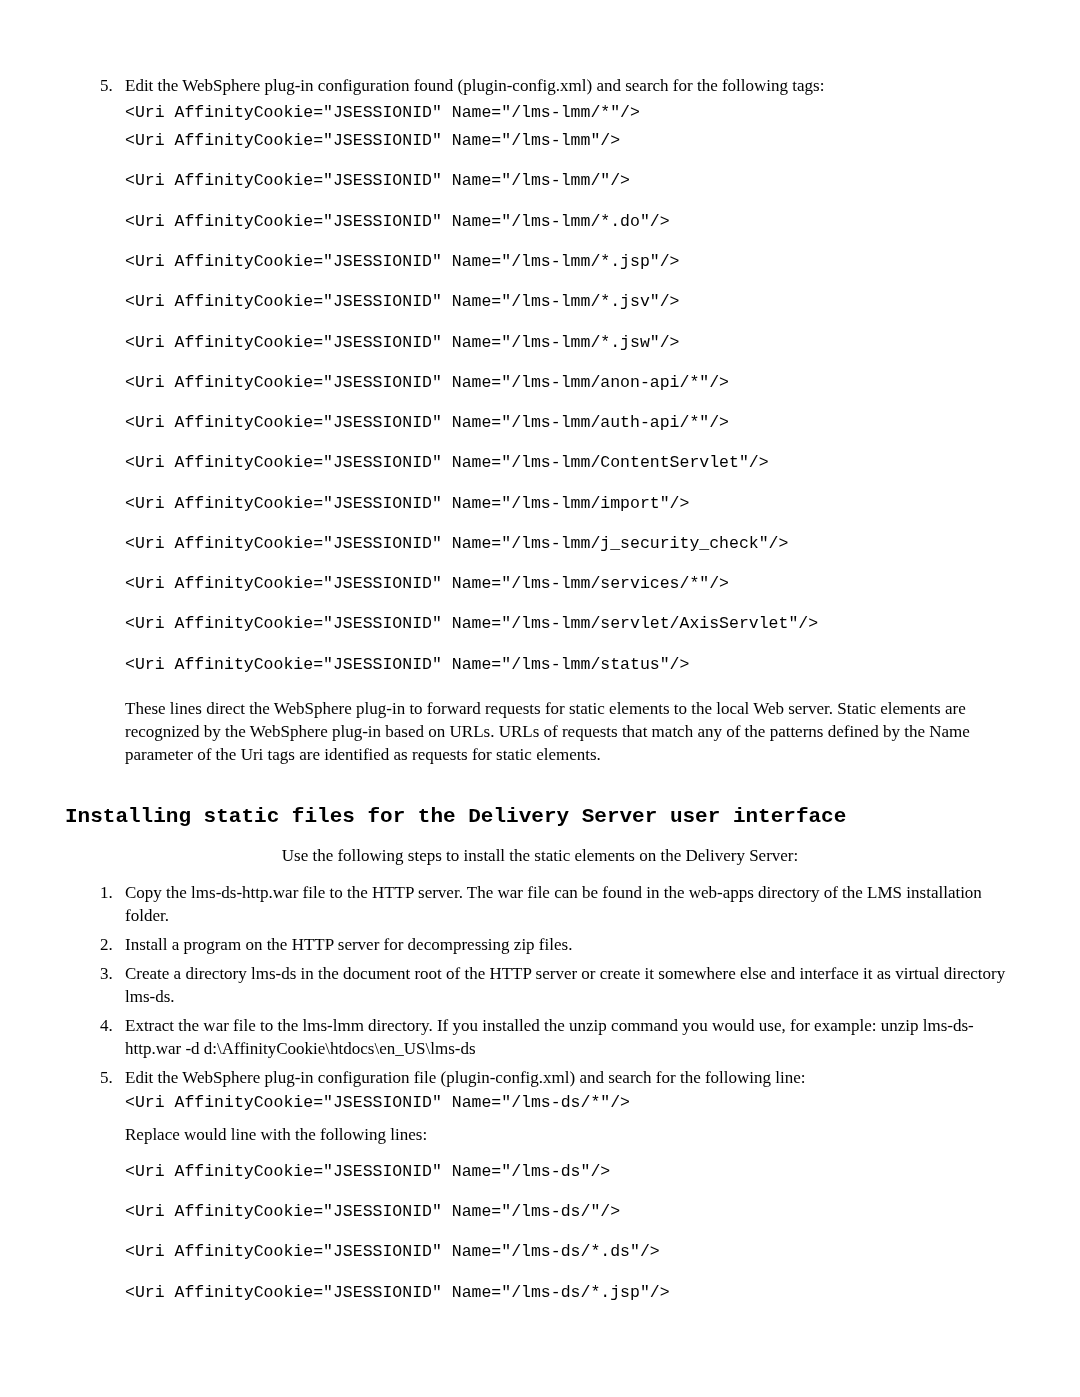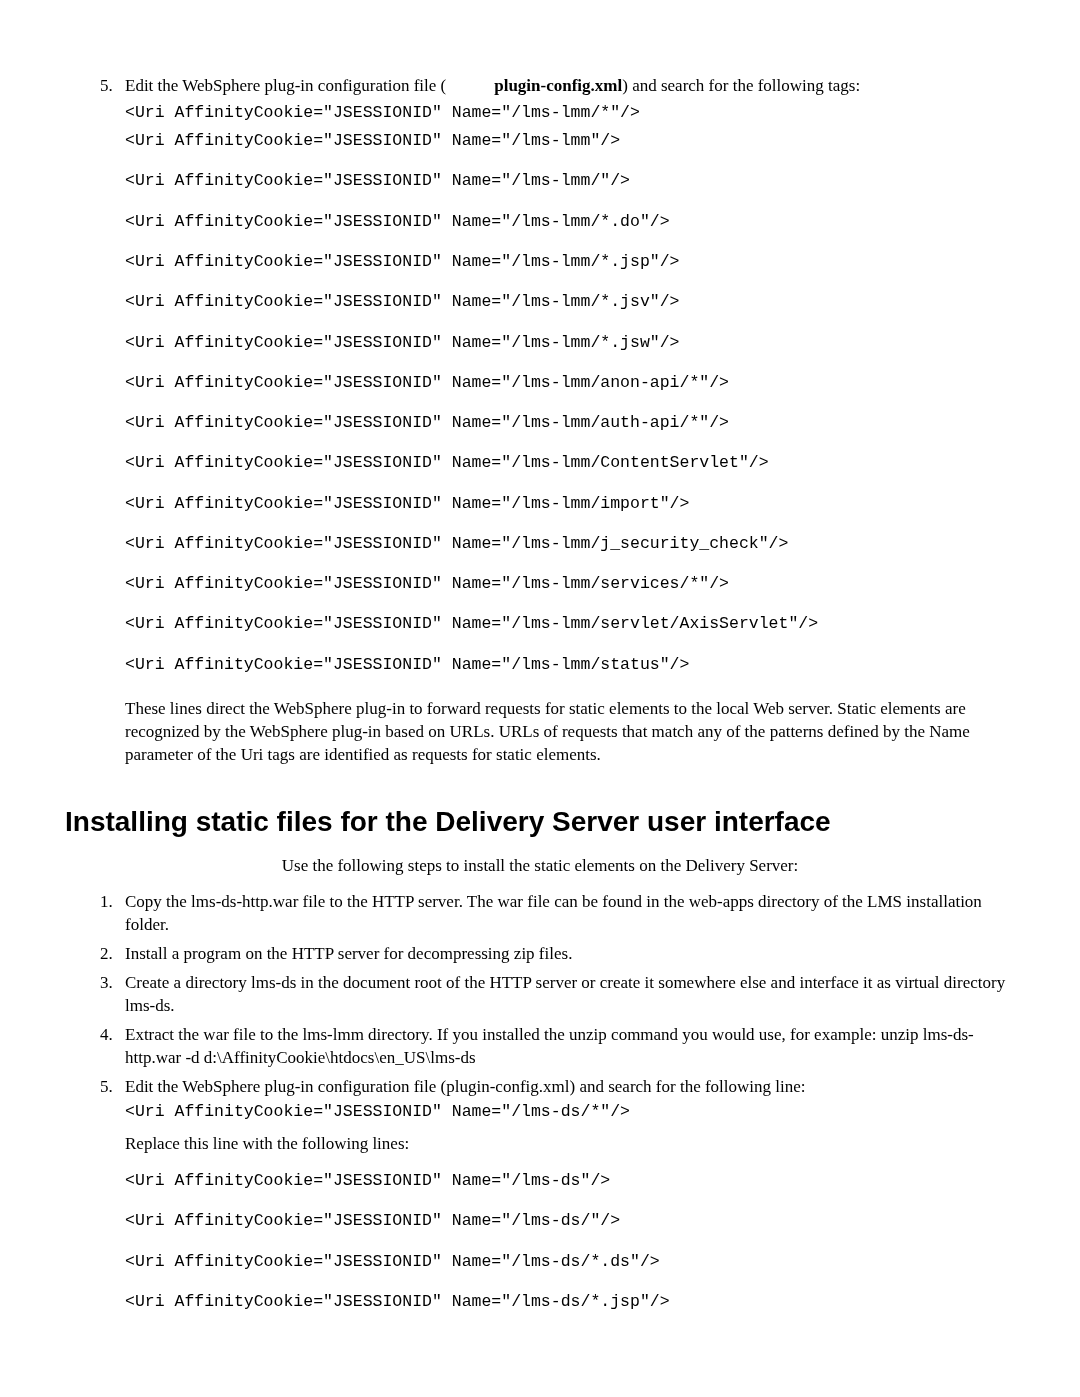--- a/index.html
+++ b/index.html
@@ -33,38 +33,38 @@
     .spaced .code {
       margin: 6px 0 18px 0;
     }
     .para {
       margin: 10px 0 14px 0;
     }
     .closing {
       margin-top: 22px;
     }
     h2 {
-      font-family: Liberation Sans, sans-serif;
+      font-family: Liberation Mono, monospace;
       font-weight: bold;
-      font-size: 28px;
+      font-size: 21px;
       margin: 36px 0 14px 0;
     }
     .intro2 {
       margin: 8px 0 14px 0;
       text-align: center;
     }
-    b { font-weight: bold; margin-left: 48px; }
+    b { font-weight: normal; }
   </style>
 </head>
 <body>
 
 <ol start="5">
   <li>
     <div class="step5-intro">
-      <span>Edit the WebSphere plug-in configuration file (</span><b>plugin-config.xml</b><span>) and search for the following tags:</span>
+      <span>Edit the WebSphere plug-in configuration found (</span><b>plugin-config.xml</b><span>) and search for the following tags:</span>
     </div>
     <div class="code">&lt;Uri AffinityCookie="JSESSIONID" Name="/lms-lmm/*"/&gt;</div>
     <div class="spaced">
       <div class="code">&lt;Uri AffinityCookie="JSESSIONID" Name="/lms-lmm"/&gt;</div>
       <div class="code">&lt;Uri AffinityCookie="JSESSIONID" Name="/lms-lmm/"/&gt;</div>
       <div class="code">&lt;Uri AffinityCookie="JSESSIONID" Name="/lms-lmm/*.do"/&gt;</div>
       <div class="code">&lt;Uri AffinityCookie="JSESSIONID" Name="/lms-lmm/*.jsp"/&gt;</div>
       <div class="code">&lt;Uri AffinityCookie="JSESSIONID" Name="/lms-lmm/*.jsv"/&gt;</div>
       <div class="code">&lt;Uri AffinityCookie="JSESSIONID" Name="/lms-lmm/*.jsw"/&gt;</div>
       <div class="code">&lt;Uri AffinityCookie="JSESSIONID" Name="/lms-lmm/anon-api/*"/&gt;</div>
@@ -85,21 +85,21 @@
 <div class="intro2">Use the following steps to install the static elements on the Delivery Server:</div>
 
 <ol>
   <li>Copy the lms-ds-http.war file to the HTTP server. The war file can be found in the web-apps directory of the LMS installation folder.</li>
   <li> Install a program on the HTTP server for decompressing zip files.</li>
   <li> Create a directory lms-ds in the document root of the HTTP server or create it somewhere else and interface it as virtual directory lms-ds.</li>
   <li>Extract the war file to the lms-lmm directory. If you installed the unzip command you would use, for example: unzip lms-ds-http.war -d d:\AffinityCookie\htdocs\en_US\lms-ds</li>
   <li>
     <div>Edit the WebSphere plug-in configuration file (plugin-config.xml) and search for the following line:</div>
     <div class="code">&lt;Uri AffinityCookie="JSESSIONID" Name="/lms-ds/*"/&gt;</div>
-    <div class="para">Replace this line with the following lines:</div>
+    <div class="para">Replace would line with the following lines:</div>
     <div class="spaced">
       <div class="code">&lt;Uri AffinityCookie="JSESSIONID" Name="/lms-ds"/&gt;</div>
       <div class="code">&lt;Uri AffinityCookie="JSESSIONID" Name="/lms-ds/"/&gt;</div>
       <div class="code">&lt;Uri AffinityCookie="JSESSIONID" Name="/lms-ds/*.ds"/&gt;</div>
       <div class="code">&lt;Uri AffinityCookie="JSESSIONID" Name="/lms-ds/*.jsp"/&gt;</div>
     </div>
   </li>
 </ol>
 
 </body></html>

